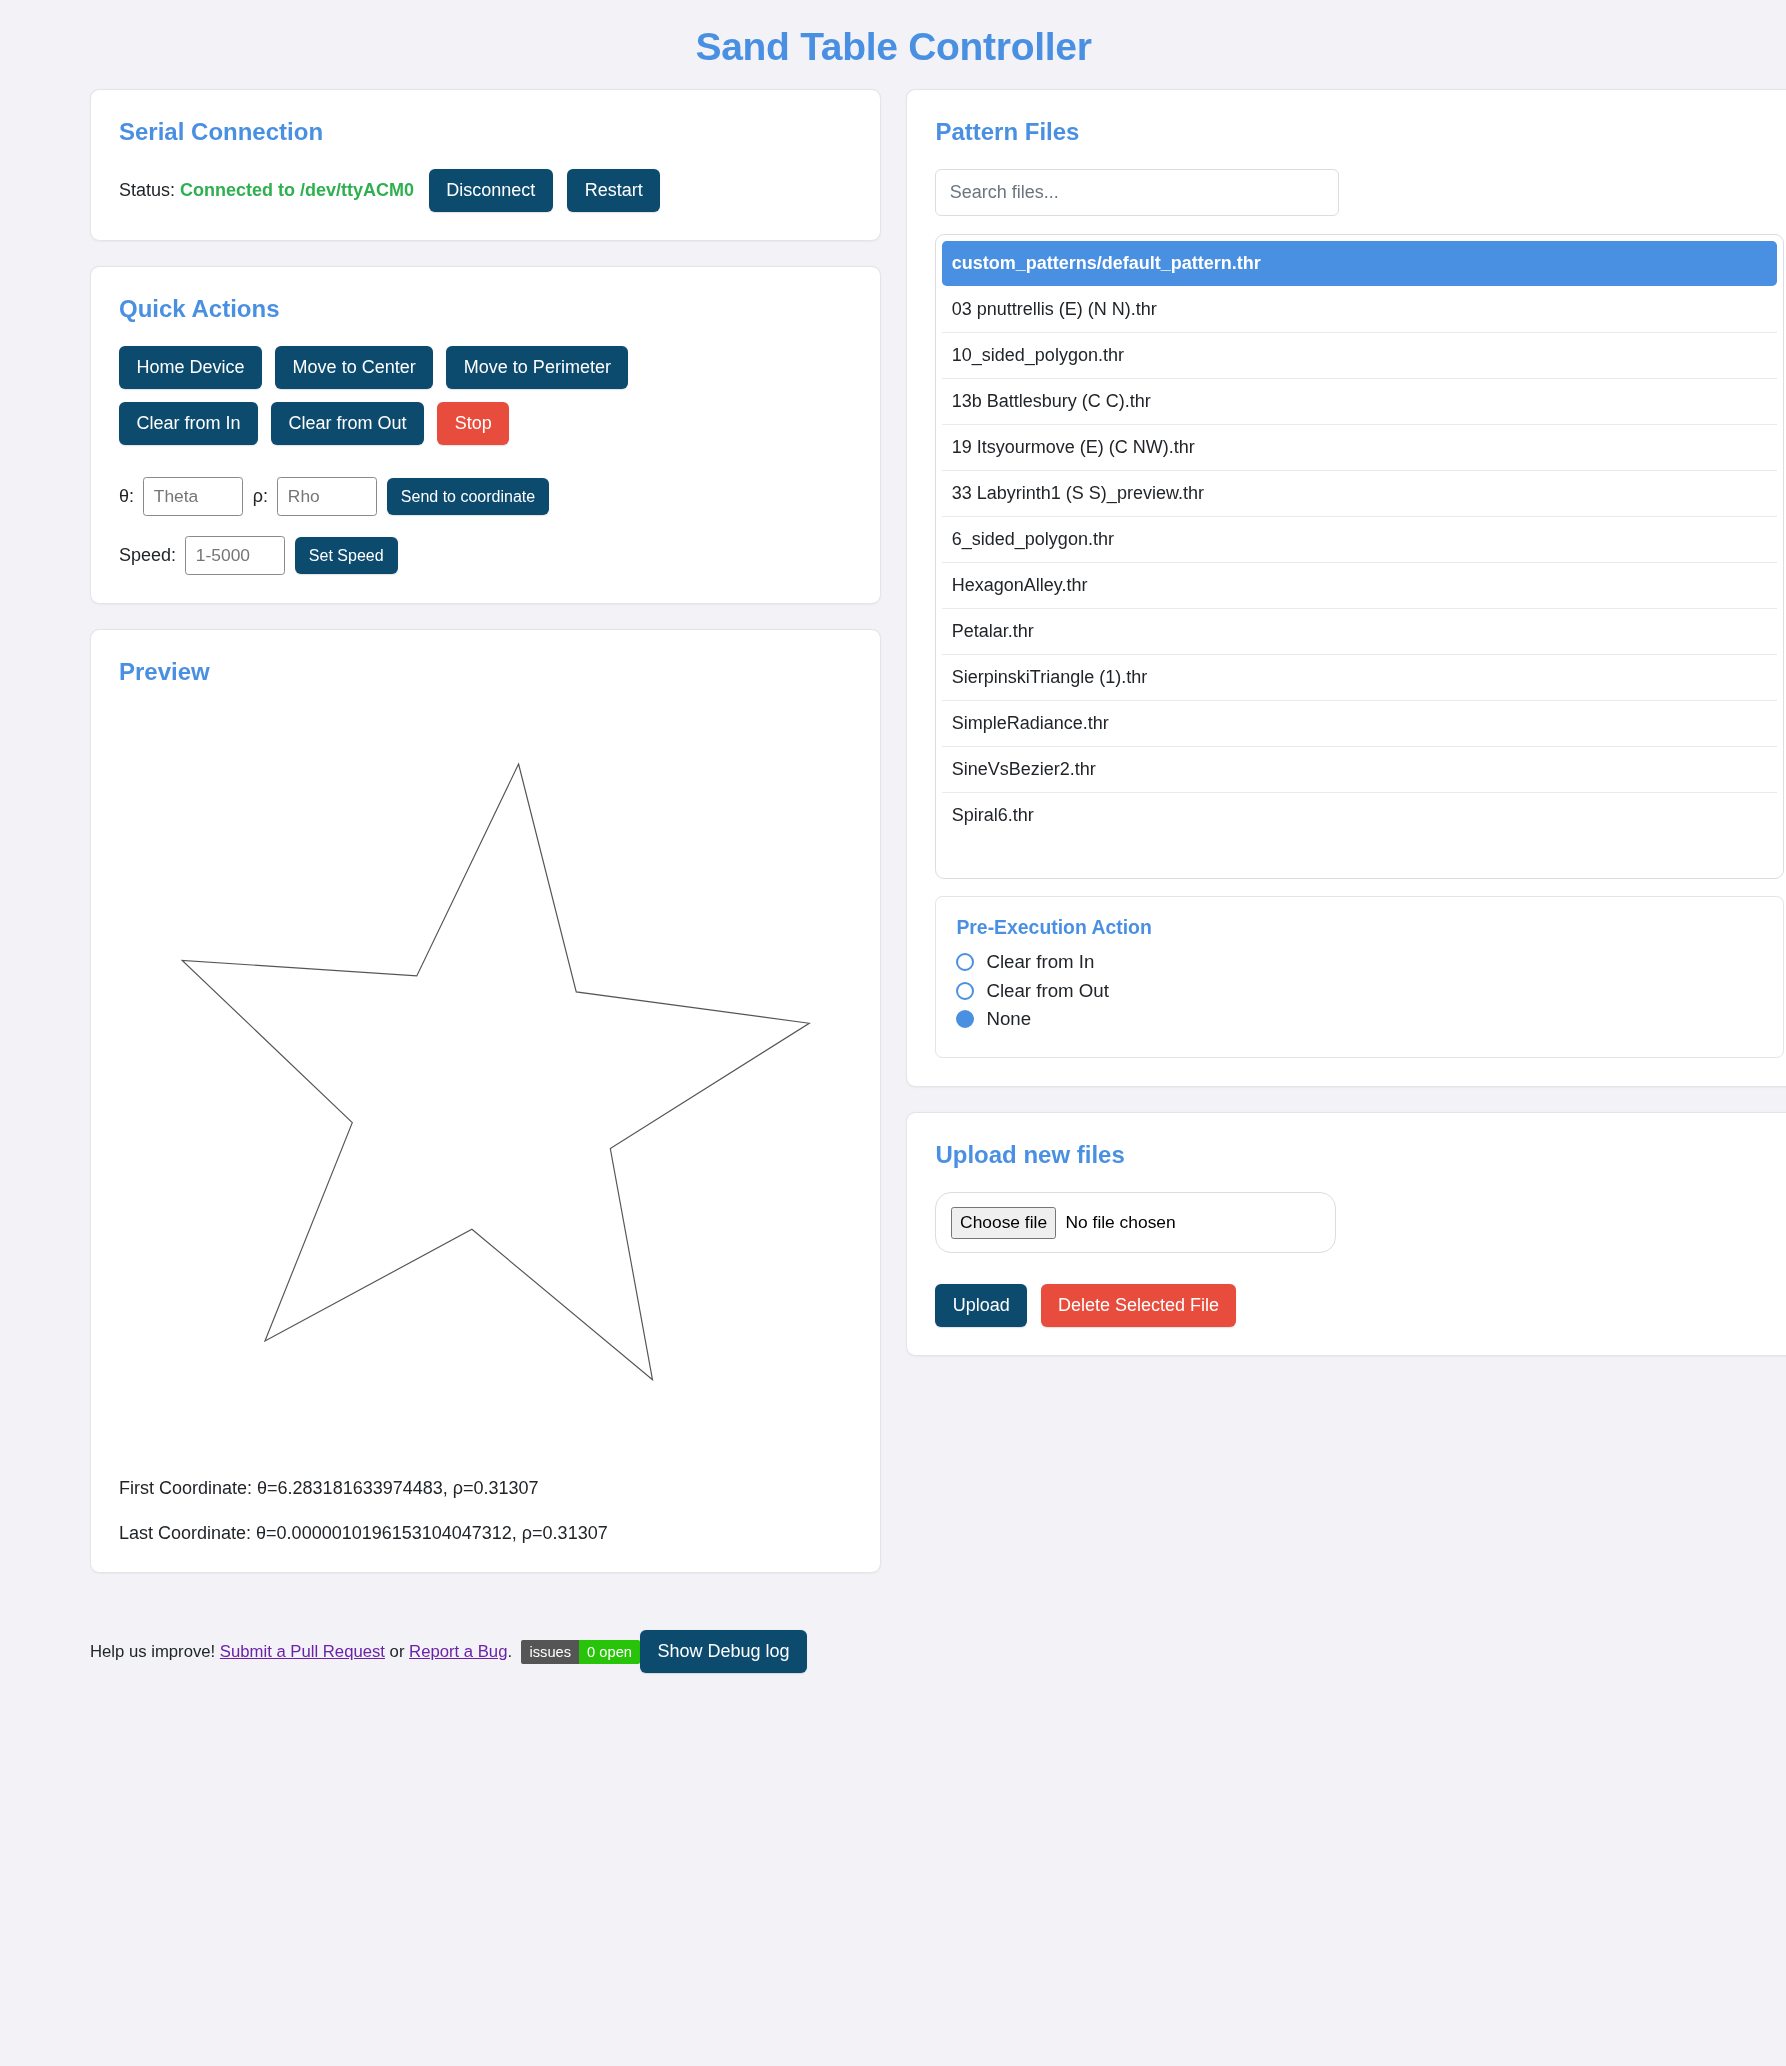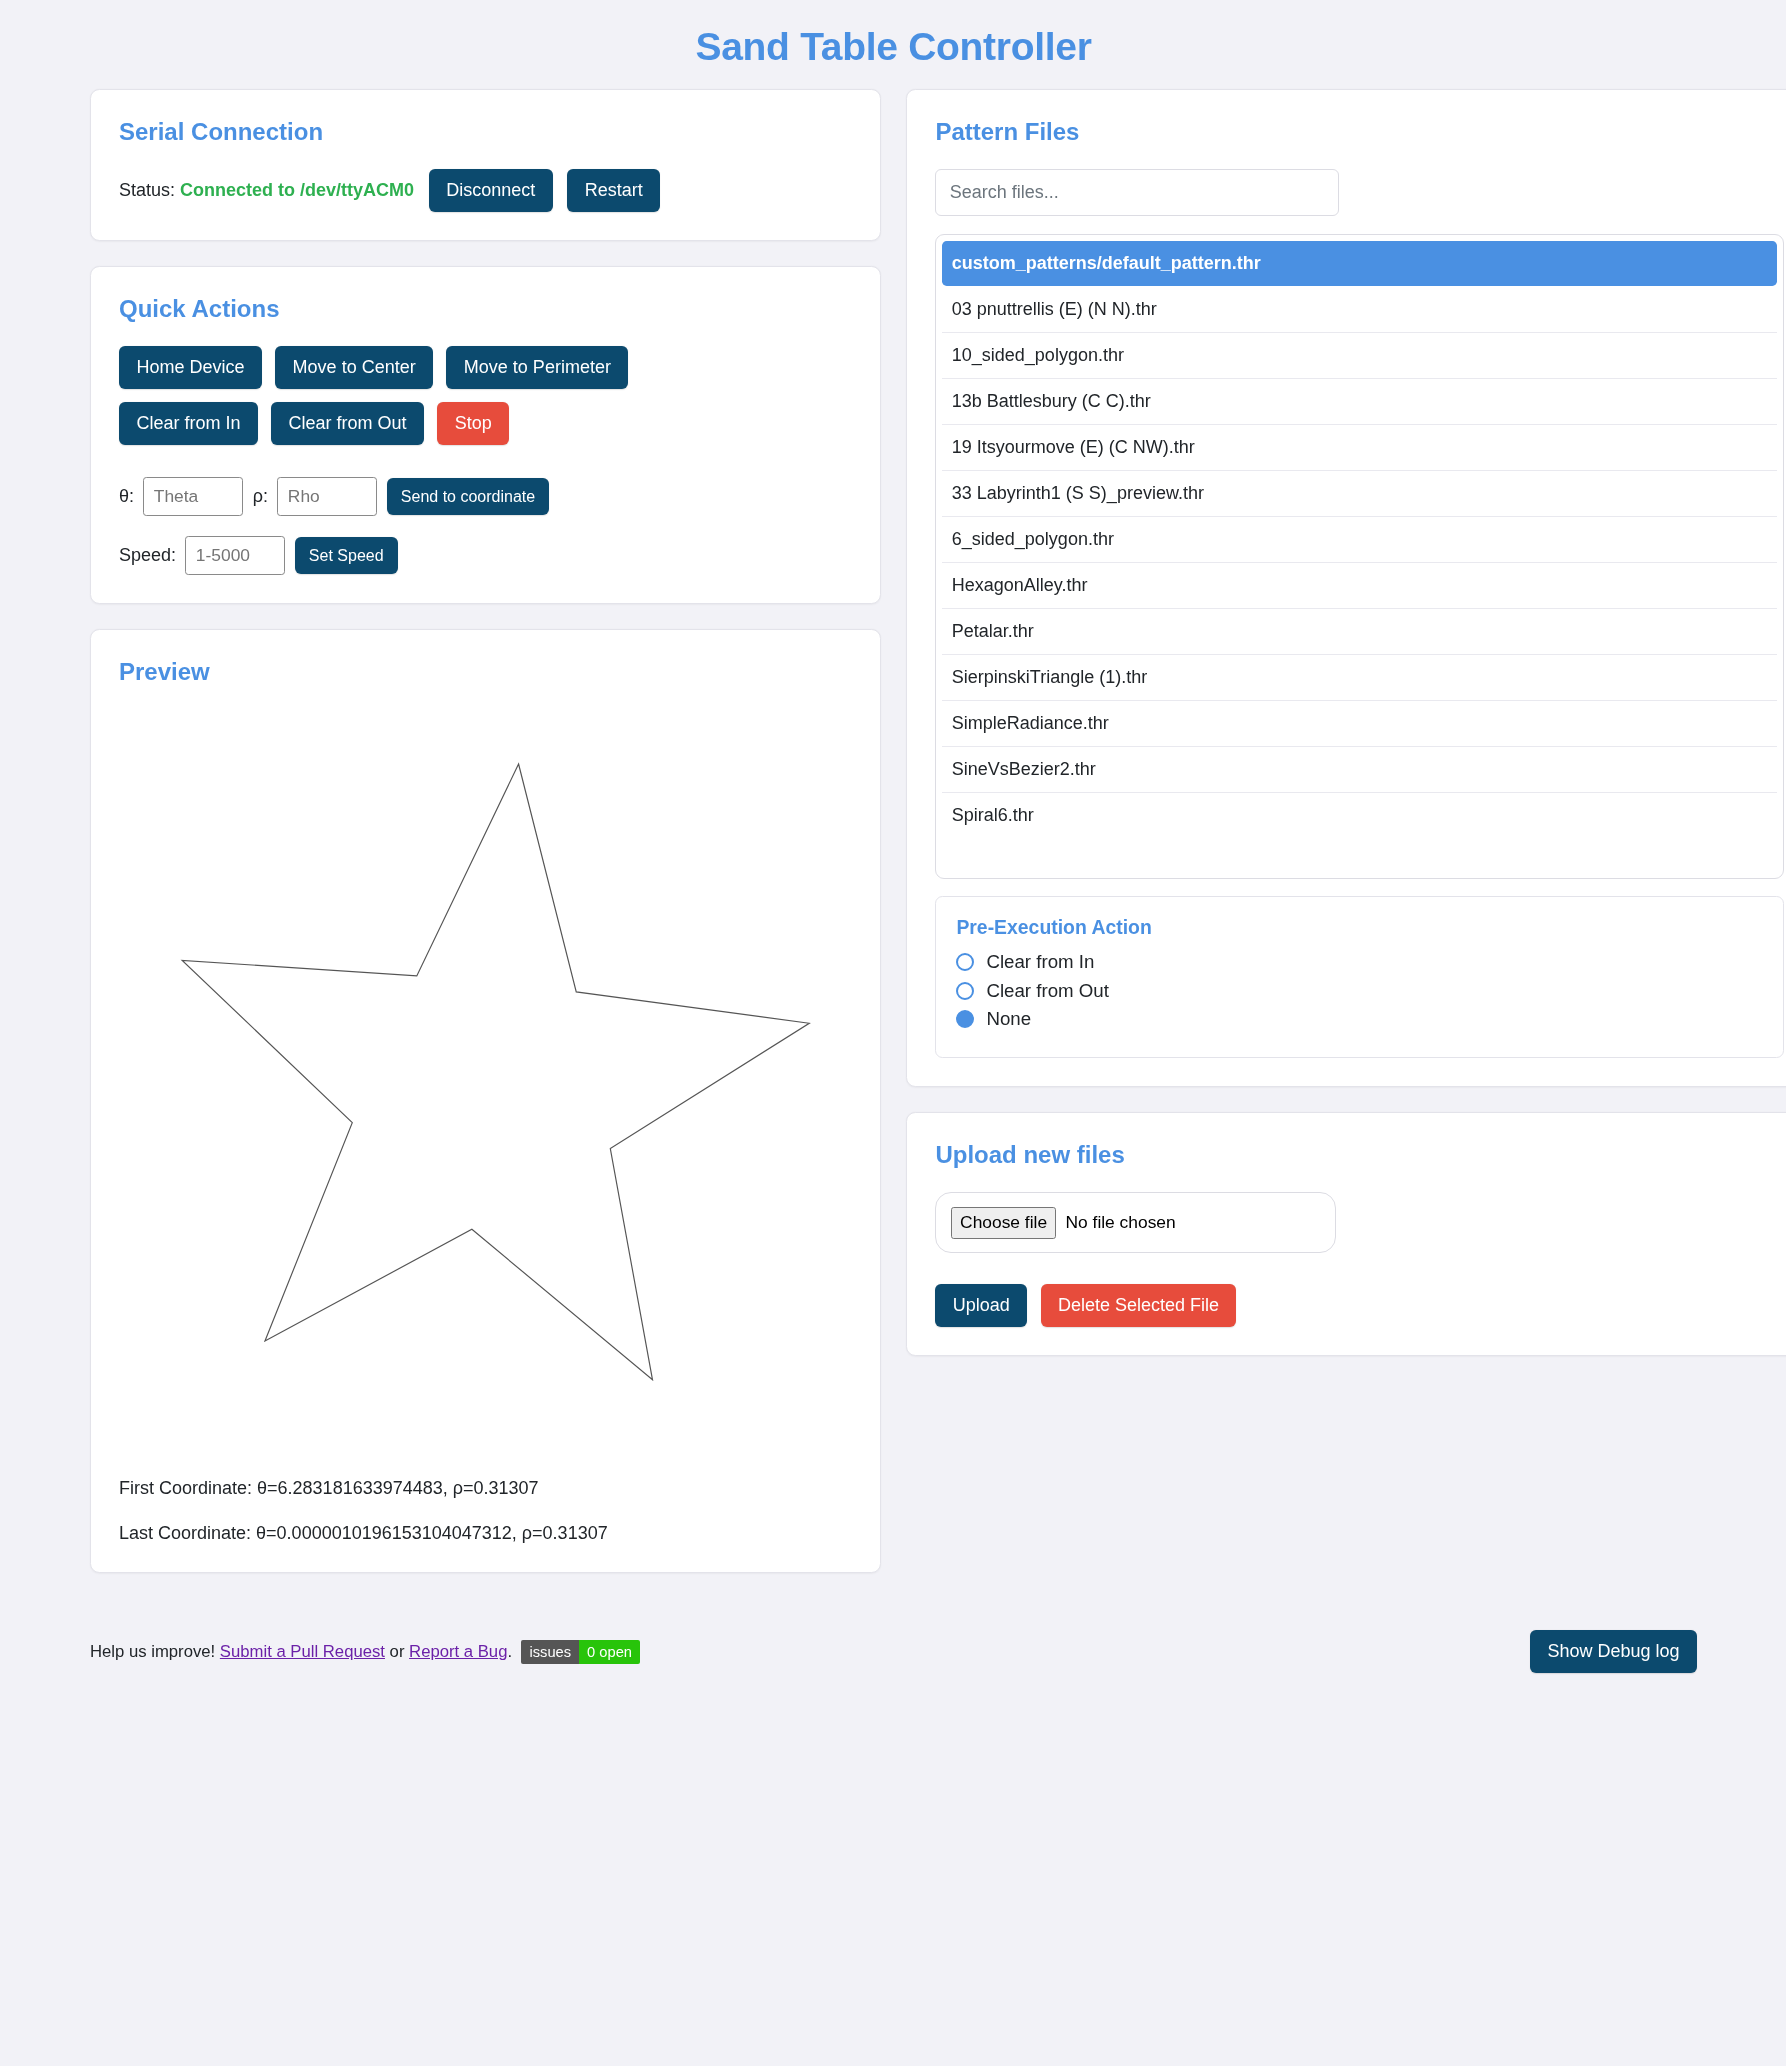--- a/index.html
+++ b/index.html
@@ -203,21 +203,20 @@
     cursor: pointer;
     white-space: nowrap;
   }
   .no-file-text { font-size: 17.4px; margin-left: 9.4px; color: #000; }
   .upload-actions { display: flex; gap: 13.4px; margin-top: 31px; }
 
   
   .footer {
     display: flex;
     align-items: center;
-    justify-content: space-between;
     padding: 32px 90px 0 90px;
   }
   .footer-left { display: flex; align-items: center; gap: 9.4px; font-size: 16.7px; }
   .footer-link { color: #6b21a8; text-decoration: underline; cursor: pointer; }
   .badge { display: inline-flex; border-radius: 2px; overflow: hidden; font-size: 14.7px; }
   .badge-left { background: #555555; color: #fff; padding: 4px 8px; }
   .badge-right { background: #28c40a; color: #fff; padding: 4px 8px; }
 </style>
 </head>
 <body>

